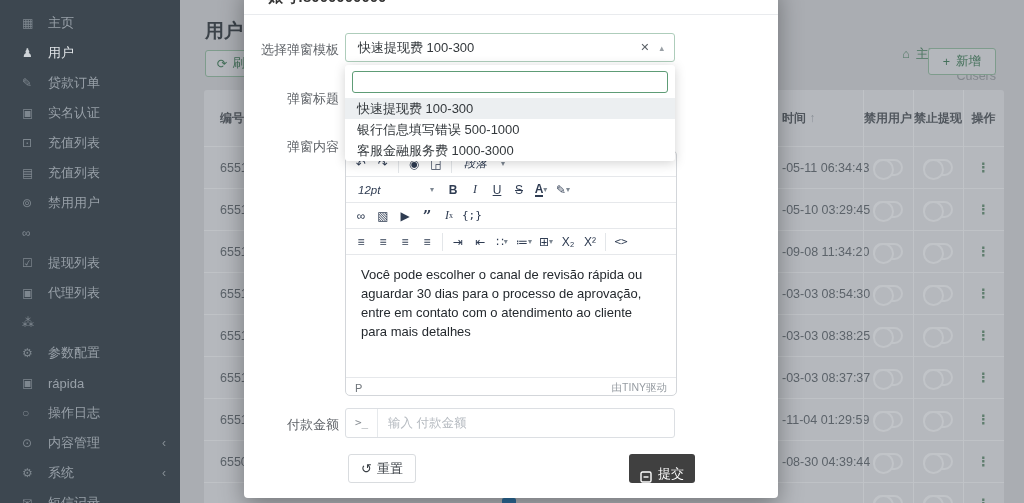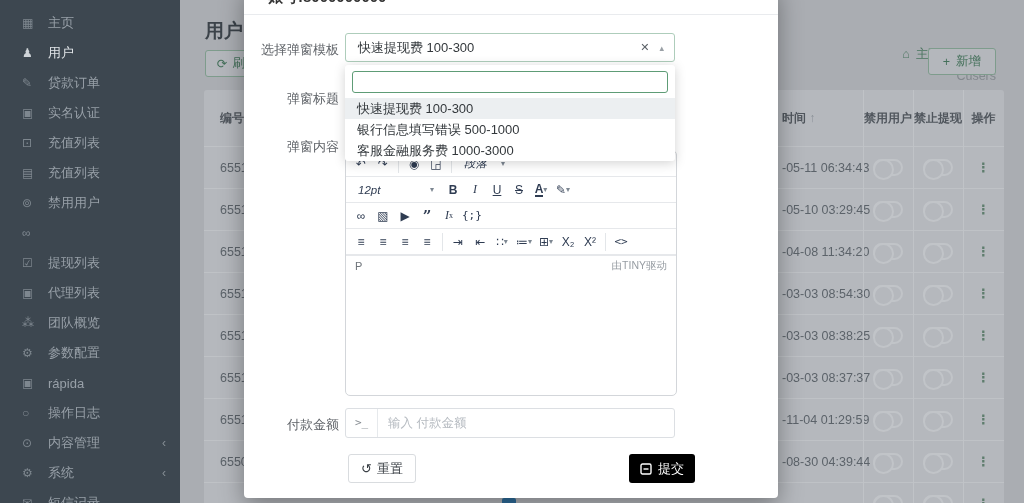--- a/index.html
+++ b/index.html
@@ -82,22 +82,22 @@
   .ed-status .st-p { font-size:11px; color:#6e747a; }
   .ed-status .st-brand { font-size:10.5px; color:#979da3; }
 
   .amount-wrap { position:absolute; left:101px; top:424px; width:330px; height:30px; border:1px solid #dcdfe3; border-radius:3px; display:flex; align-items:center; background:#fff; }
   .amount-prefix { width:32px; text-align:center; font-family:"DejaVu Sans Mono",monospace; font-size:11px; color:#868c92; border-right:1px solid #e6e9ec; line-height:28px; }
   .amount-input { flex:1; border:none; outline:none; font-size:12.5px; padding:0 10px; color:#33383c; background:transparent; }
   .amount-input::placeholder { color:#b7bcc2; }
 
   .reset-btn { position:absolute; left:104px; top:470px; height:29px; padding:0 12px; display:flex; align-items:center; gap:5px;
     background:#fff; border:1px solid #d9dcdf; border-radius:3px; font-size:13px; color:#3b4046; cursor:pointer; }
-  .submit-btn { position:absolute; left:385px; top:470px; height:29px; padding:0 11px; display:flex; align-items:center; gap:6px;
-    background:#000000; border:none; border-radius:3px; font-size:13px; color:#fff; cursor:pointer; }
+  .submit-btn { position:absolute; left:385px; top:470px; height:29px; padding:0 11px; display:flex; align-items:flex-end; gap:6px;
+    background:#404040; border:none; border-radius:3px; font-size:13px; color:#fff; cursor:pointer; }
 </style>
 </head>
 <body>
 
 <nav class="sidebar">
   <div class="s-item">
       <span class="s-ico">▦</span>
       <span class="s-lbl">主页</span>
     </div>
   <div class="s-item active">
@@ -130,21 +130,20 @@
   <div class="s-item">
       <span class="s-ico">☑</span>
       <span class="s-lbl">提现列表</span>
     </div>
   <div class="s-item">
       <span class="s-ico">▣</span>
       <span class="s-lbl">代理列表</span>
     </div>
   <div class="s-item">
       <span class="s-ico">⁂</span>
-      <span class="s-lbl">团队概览</span>
     </div>
   <div class="s-item">
       <span class="s-ico">⚙</span>
       <span class="s-lbl">参数配置</span>
     </div>
   <div class="s-item">
       <span class="s-ico">▣</span>
       <span class="s-lbl">rápida</span>
     </div>
   <div class="s-item">
@@ -218,21 +217,21 @@
           <div class="toggle"></div>
         </div>
       <div class="cell-center">
           <div class="toggle"></div>
         </div>
       <div class="dots">⋮</div>
     </div>
     <div class="t-row">
       <div class="c-id">65514</div>
         <div></div>
-      <div class="c-time">-04-08 11:34:20</div>
+      <div class="c-time">-09-08 11:34:20</div>
       <div class="cell-center">
           <div class="toggle"></div>
         </div>
       <div class="cell-center">
           <div class="toggle"></div>
         </div>
       <div class="dots">⋮</div>
     </div>
     <div class="t-row">
       <div class="c-id">65514</div>
@@ -393,20 +392,21 @@
         </div>
       <div class="tb-btn">
           <span>⊞</span>
           <span class="tb-caret">▾</span>
         </div>
       <div class="tb-btn">X₂</div>
       <div class="tb-btn">X²</div>
       <div class="tb-sep"></div>
       <div class="tb-btn tb-code">&lt;&gt;</div>
     </div>
+    <div class="ed-content">Você pode escolher o canal de revisão rápida ou aguardar 30 dias para o processo de aprovação, entre em contato com o atendimento ao cliente para mais detalhes</div>
     <div class="ed-status">
       <span class="st-p">P</span>
       <span class="st-brand">由TINY驱动</span>
     </div>
   </div>
 
   <div class="f-label" style="top:432px;text-align:right;">付款金额</div>
   <div class="amount-wrap">
     <span class="amount-prefix">&gt;_</span>
     <input class="amount-input" type="text" placeholder="输入 付款金额" style="">

